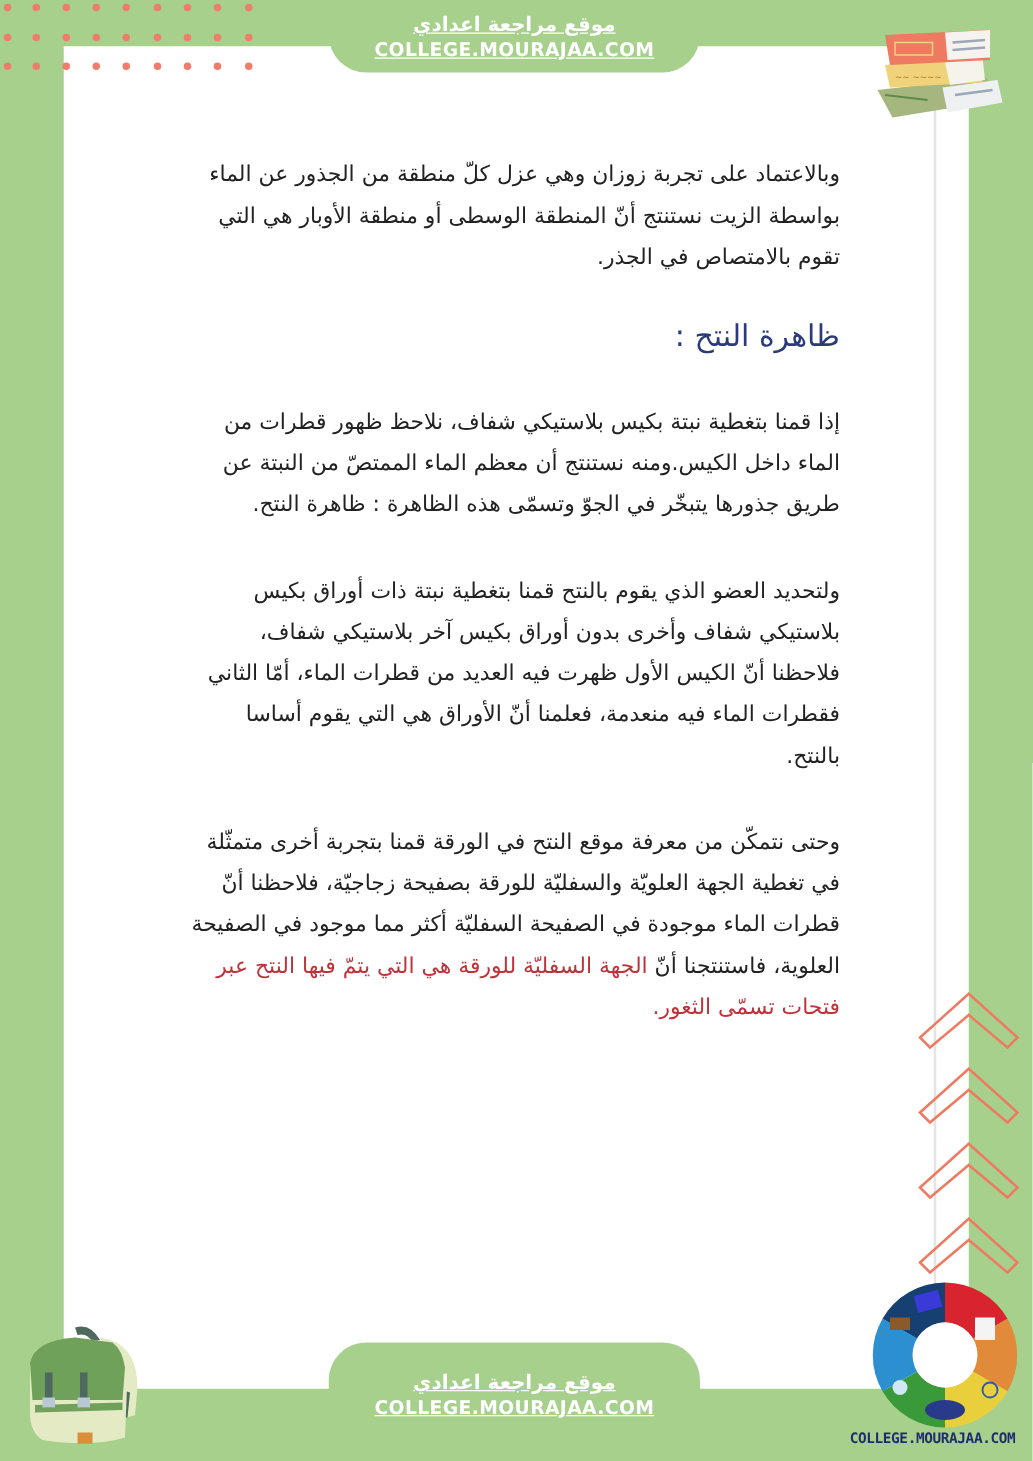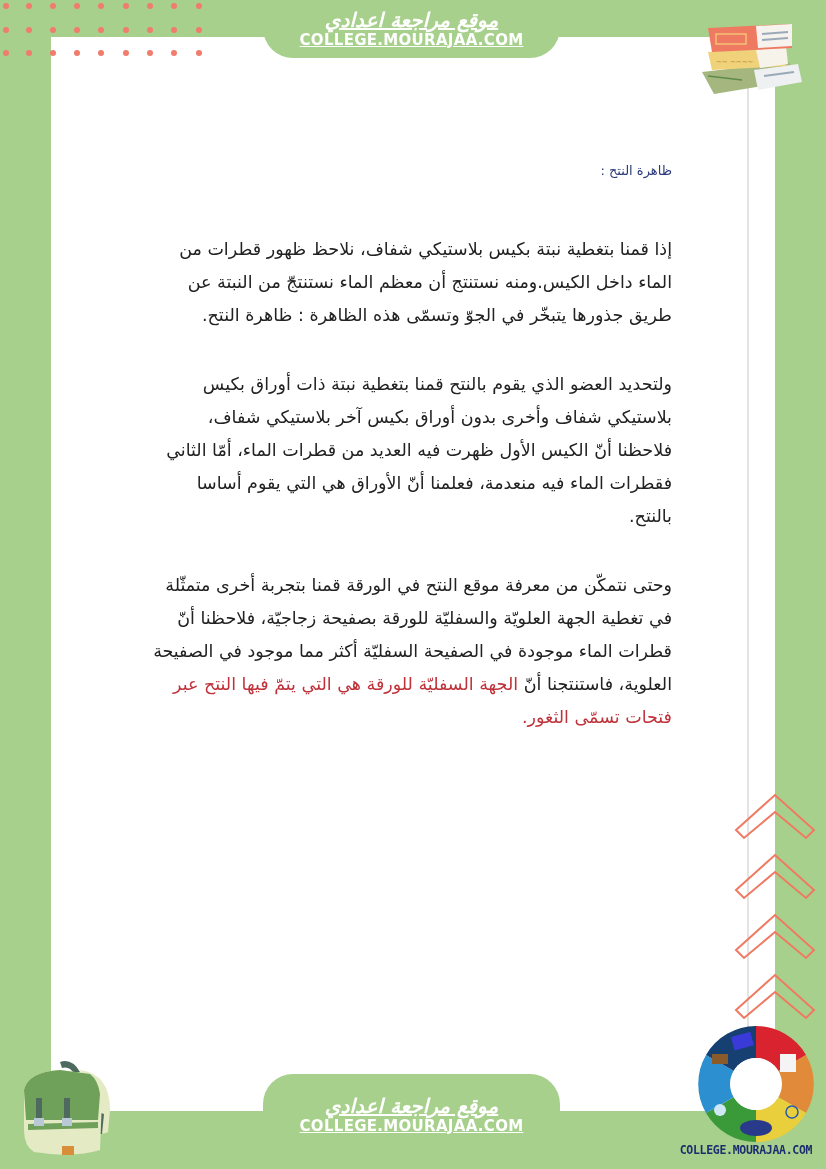--- a/index.html
+++ b/index.html
@@ -21,31 +21,31 @@
   .header-tab {
     position:absolute; left:263px; top:0; width:297px; height:58px;
     background:#a8d08d; border-radius:0 0 30px 30px;
     text-align:center; color:#fff;
   }
   .footer-tab {
     position:absolute; left:263px; top:1074px; width:297px; height:60px;
     background:#a8d08d; border-radius:30px 30px 0 0;
     text-align:center; color:#fff;
   }
-  .tab-ar { display:block; font-size:20px; font-weight:bold; text-decoration:underline; direction:rtl; line-height:20px; margin-top:10px;font-style:italic; }
+  .tab-ar { display:block; font-size:16px; font-weight:bold; text-decoration:underline; direction:rtl; line-height:20px; margin-top:10px; }
   .tab-en { display:block; font-size:15px; font-weight:bold; text-decoration:underline; letter-spacing:0.3px; line-height:20px; }
   .footer-tab .tab-ar { margin-top:22px; }
 
   .content {
     position:absolute; left:150px; top:124px; width:522px;
     direction:rtl; text-align:right; color:#222;
     font-size:17.5px; line-height:33px;
   }
   .para { margin:0; }
-  .heading { color:#2a3a7a; margin-top:30px; margin-bottom:46px; font-size:13px; }
+  .heading { color:#2a3a7a; margin-top:30px; margin-bottom:36px; font-size:24px; }
   .gap { height:36px; }
   .red { color:#c0323a; }
 
   .books { position:absolute; left:694px; top:10px; width:120px; height:88px; }
   .chevrons { position:absolute; left:730px; top:790px; width:90px; height:240px; }
   .wheel { position:absolute; left:696px; top:1024px; width:120px; height:120px; }
   .logo-text {
     position:absolute; left:666px; top:1143px; width:160px; text-align:center;
     font-family:"DejaVu Sans Mono", monospace; font-weight:bold; font-size:11.5px; color:#1c2e6e; letter-spacing:-0.3px;
   }
@@ -107,22 +107,23 @@
   <g>
     <path d="M14 18 L96 14 L98 38 L18 42 Z" fill="#ee7a62"></path>
     <path d="M62 16 L98 14 L98 36 L64 38 Z" fill="#f6f3ee"></path>
     <line x1="68" y1="24" x2="94" y2="22" stroke="#9aa8b8" stroke-width="2"></line>
     <line x1="68" y1="30" x2="94" y2="28" stroke="#9aa8b8" stroke-width="2"></line>
     <rect x="22" y="24" width="30" height="10" fill="none" stroke="#f6d27a" stroke-width="1.2"></rect>
   </g>
 </svg>
 
 <div class="content">
+  <p class="para">وبالاعتماد على تجربة زوزان وهي عزل كلّ منطقة من الجذور عن الماء بواسطة الزيت نستنتج أنّ المنطقة الوسطى أو منطقة الأوبار هي التي تقوم بالامتصاص في الجذر.</p>
   <p class="para heading">ظاهرة النتح :</p>
-  <p class="para">إذا قمنا بتغطية نبتة بكيس بلاستيكي شفاف، نلاحظ ظهور قطرات من الماء داخل الكيس.ومنه نستنتج أن معظم الماء نستنتجّ من النبتة عن طريق جذورها يتبخّر في الجوّ وتسمّى هذه الظاهرة : ظاهرة النتح.</p>
+  <p class="para">إذا قمنا بتغطية نبتة بكيس بلاستيكي شفاف، نلاحظ ظهور قطرات من الماء داخل الكيس.ومنه نستنتج أن معظم الماء الممتصّ من النبتة عن طريق جذورها يتبخّر في الجوّ وتسمّى هذه الظاهرة : ظاهرة النتح.</p>
   <div class="gap"></div>
   <p class="para">ولتحديد العضو الذي يقوم بالنتح قمنا بتغطية نبتة ذات أوراق بكيس بلاستيكي شفاف وأخرى بدون أوراق بكيس آخر بلاستيكي شفاف، فلاحظنا أنّ الكيس الأول ظهرت فيه العديد من قطرات الماء، أمّا الثاني فقطرات الماء فيه منعدمة، فعلمنا أنّ الأوراق هي التي يقوم أساسا بالنتح.</p>
   <div class="gap"></div>
   <p class="para"><span>وحتى نتمكّن من معرفة موقع النتح في الورقة قمنا بتجربة أخرى متمثّلة في تغطية الجهة العلويّة والسفليّة للورقة بصفيحة زجاجيّة، فلاحظنا أنّ قطرات الماء موجودة في الصفيحة السفليّة أكثر مما موجود في الصفيحة العلوية، فاستنتجنا أنّ </span><span class="red">الجهة السفليّة للورقة هي التي يتمّ فيها النتح عبر فتحات تسمّى الثغور.</span></p>
 </div>
 
 <svg class="chevrons" viewBox="0 0 90 240">
   <g fill="none" stroke="#ee7a62" stroke-width="2">
     <path d="M6 40 L45 5 L84 40 L76 48 L45 22 L14 48 Z"></path>
     <path d="M6 100 L45 65 L84 100 L76 108 L45 82 L14 108 Z"></path>

